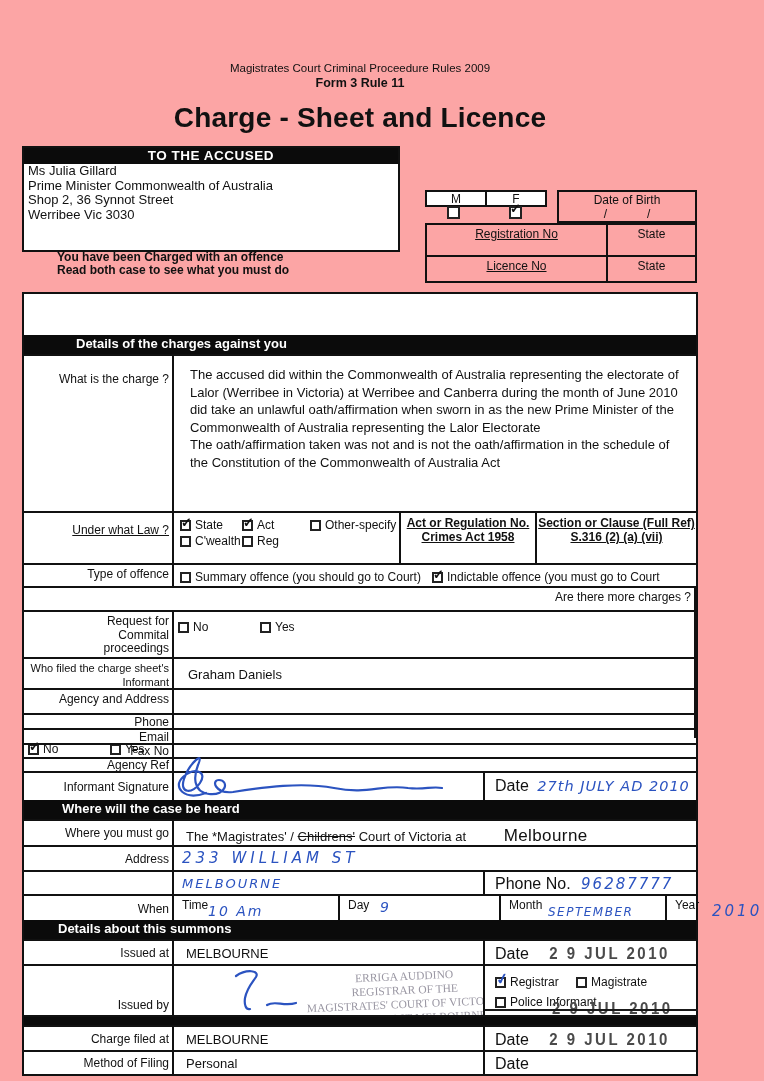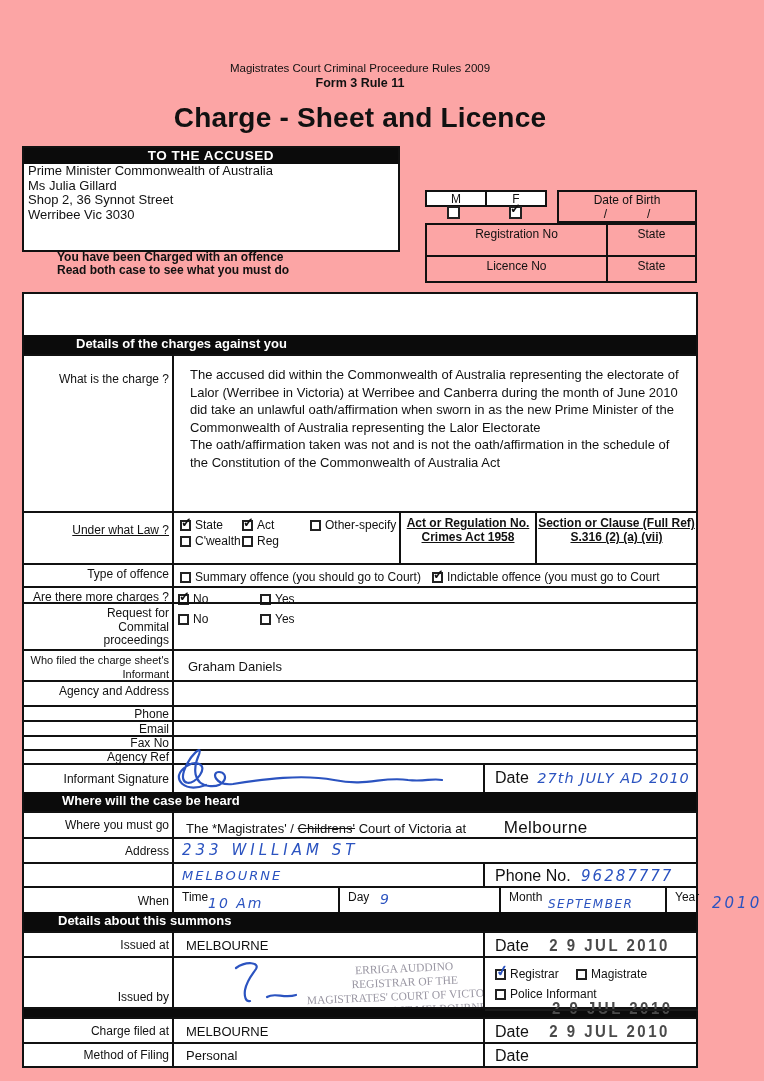--- a/index.html
+++ b/index.html
@@ -21,21 +21,21 @@
   
   .mfcell { position:absolute; width:62px; height:17px; border:2px solid #111; font-size:12px; text-align:center; line-height:14px; background:#fff; }
   .cb { display:inline-block; width:11px; height:11px; border:2px solid #222; position:relative; vertical-align:-2px; background:#fff; margin-right:4px; }
   .cb .tick { position:absolute; left:-1px; top:-6px; font-size:13px; font-weight:700; line-height:1; color:#111; }
   .cb13 { width:13px; height:13px; }
   .dob { position:absolute; left:557px; top:190px; width:140px; height:33px; border:2px solid #111; text-align:center; font-size:12px; padding-top:1px; }
   .dob .slashes { white-space:pre; font-size:12px; }
   .regtbl { position:absolute; left:425px; top:223px; width:272px; border:2px solid #111; }
   .regrow { display:flex; }
   .regrow + .regrow { border-top:2px solid #111; }
-  .regrow .c1 { flex:1; border-right:2px solid #111; text-align:center; font-size:12px; padding-top:2px; }
+  .regrow .c1 { flex:1; border-right:2px solid #111; text-align:center; font-size:12px; padding-top:2px;text-decoration:underline; }
   .regrow .c2 { flex:0 0 87px; text-align:center; font-size:12px; padding-top:2px; }
 
   
   .tbl { position:absolute; left:22px; top:292px; width:676px; border:2px solid #111; background:#fff; }
   .row { display:flex; border-top:2px solid #111; position:relative; }
   .secbar { background:#0b0b0b; color:#fff; font-weight:700; font-size:13px; height:19px; line-height:18px; border-top:none; display:block; }
   .lbl { flex:0 0 150px; border-right:2px solid #111; text-align:right; font-size:12px; padding:3px 3px 0 2px; line-height:13.5px; }
   .cnt { flex:1; position:relative; font-size:13px; }
   .dcell { flex:0 0 213px; border-left:2px solid #111; padding:4px 0 0 10px; position:relative; }
   .divider { height:10px; background:#0b0b0b; border-top:2px solid #111; }
@@ -63,22 +63,22 @@
 <div class="page">
 
   <div class="hdr">
     <div class="rules">Magistrates Court Criminal Proceedure Rules 2009</div>
     <div class="formrule">Form 3 Rule 11</div>
     <div class="title">Charge - Sheet and Licence</div>
   </div>
 
   <div class="accused">
     <div class="bar">TO THE ACCUSED</div>
+    <div class="ln">Ms Julia Gillard</div>
     <div class="ln">Prime Minister Commonwealth of Australia</div>
-    <div class="ln">Ms Julia Gillard</div>
     <div class="ln">Shop 2, 36 Synnot Street</div>
     <div class="ln">Werribee Vic 3030</div>
   </div>
   <div class="note">
     <div>You have been Charged with an offence</div>
     <div>Read both case to see what you must do</div>
   </div>
 
   <div class="mfcell" style="left:425px;top:190px;">M</div>
   <div class="mfcell" style="left:485px;top:190px;">F</div>
@@ -133,21 +133,21 @@
     </div>
 
     <div class="row" style="height:23px;">
       <div class="lbl">Type of offence</div>
       <div class="cnt" style="font-size:12px;">
         <span style="position:absolute;left:6px;top:5px;"><span class="cb"></span><span>Summary offence (you should go to Court)</span></span>
         <span style="position:absolute;left:258px;top:5px;"><span class="cb"><span class="tick">✓</span></span><span>Indictable offence (you must go to Court</span></span>
       </div>
     </div>
 
-    <div class="row" style="height:16px;">
+    <div class="row" style="height:24px;flex-direction:column;">
       <div class="lbl">Are there more charges ?</div>
       <div class="cnt" style="font-size:12px;">
         <span style="position:absolute;left:4px;top:4px;"><span class="cb"><span class="tick">✓</span></span><span>No</span></span>
         <span style="position:absolute;left:86px;top:4px;"><span class="cb"></span><span>Yes</span></span>
       </div>
     </div>
 
     <div class="row" style="height:47px;">
       <div class="lbl">
         <span style="display:block;">Request for</span>

